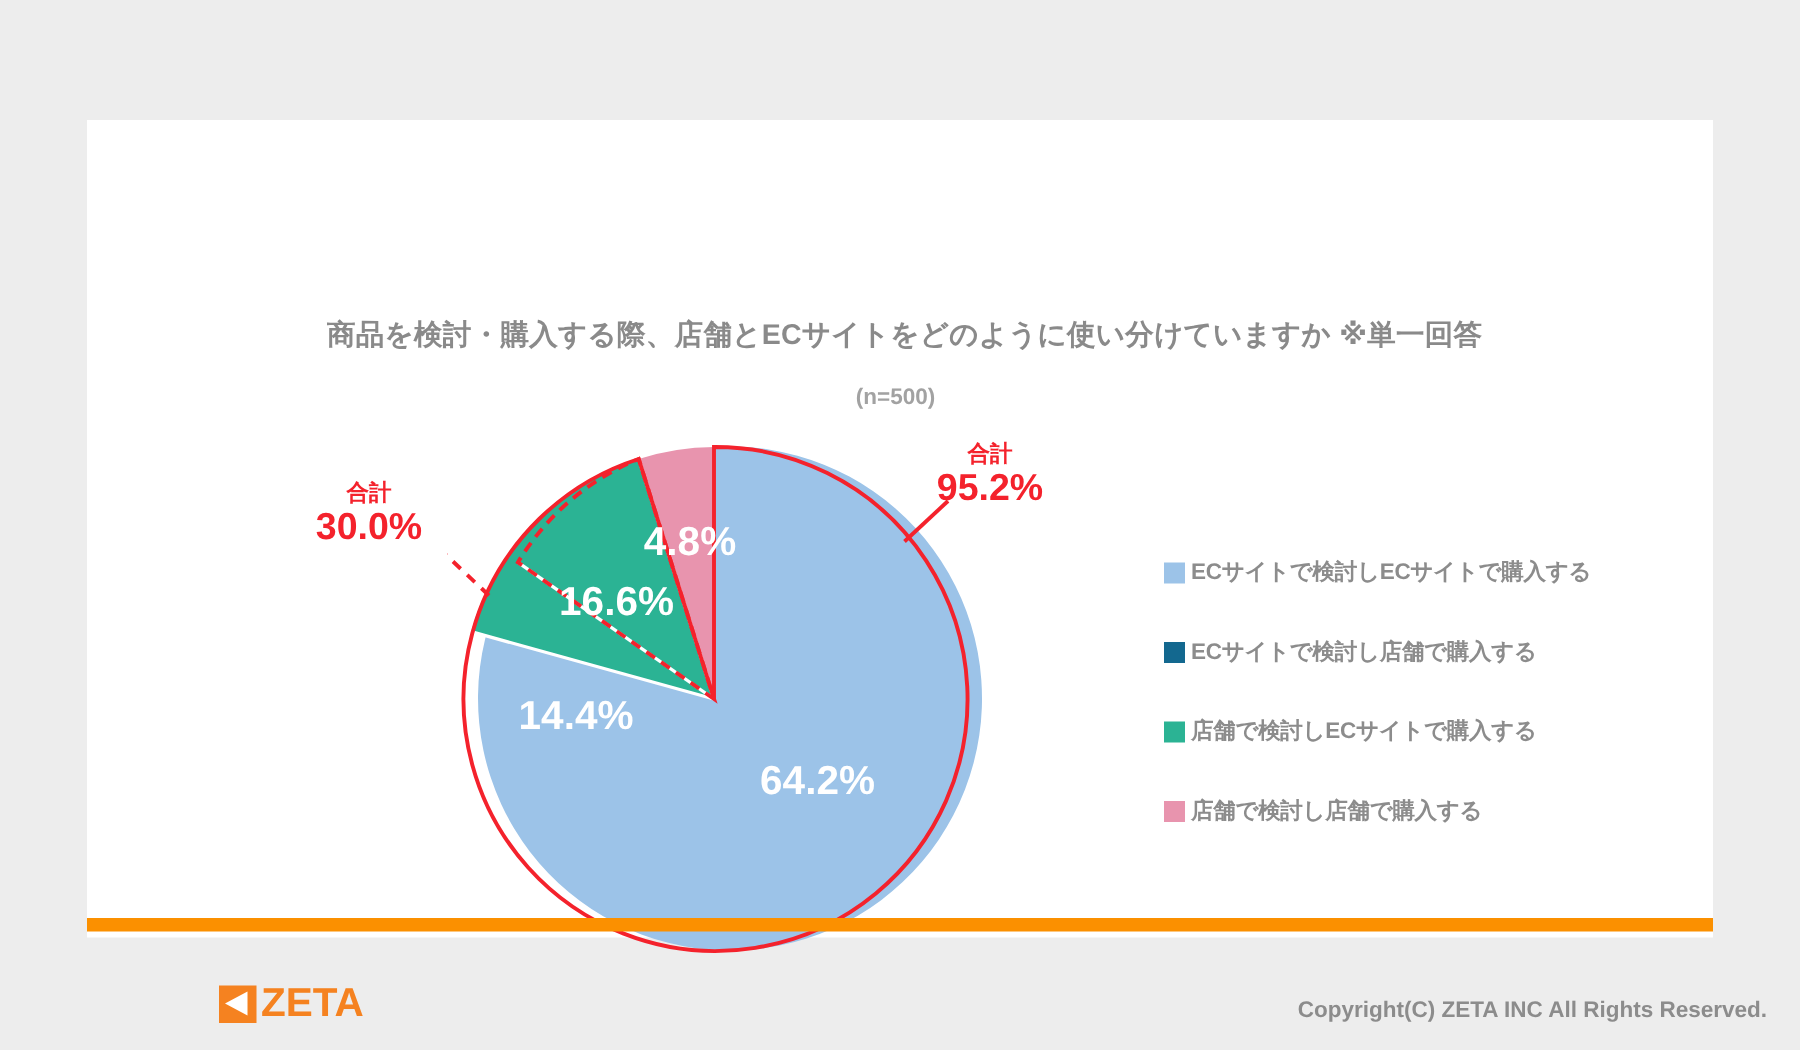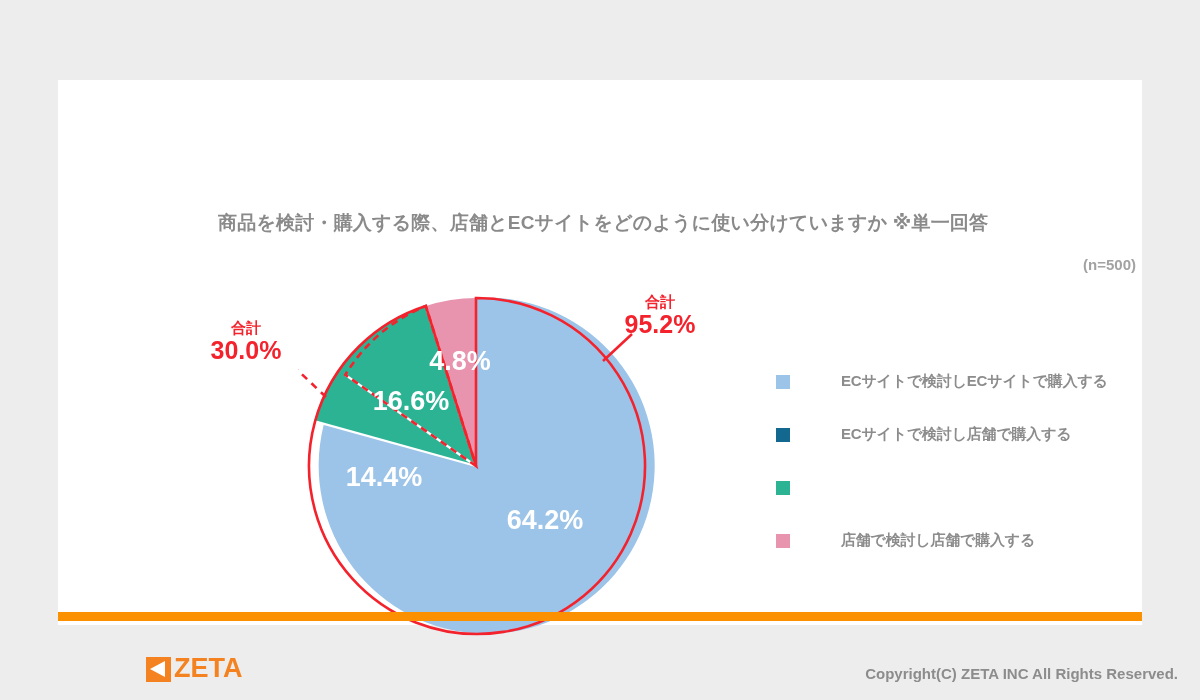--- a/index.html
+++ b/index.html
@@ -57,21 +57,21 @@
     font-weight: 700;
     color: #8a8a8a;
     letter-spacing: .2px;
     white-space: nowrap;
   }
   .sample-size {
     position: absolute;
     left: 0;
     top: 176px;
     width: 1078px;
-    text-align: right;
+    text-align: center;
     font-size: 15px;
     font-weight: 700;
     color: #a2a2a2;
   }
 
   
   .pie-wrap {
     position: absolute;
     left: 240px;
     top: 205px;
@@ -102,21 +102,20 @@
     position: absolute;
     left: 718px;
     top: 293px;
     width: 360px;
   }
   .legend-item {
     display: flex;
     align-items: center;
     height: 17px;
     margin-bottom: 36px;
-    gap: 47px;
   }
   .legend-item:last-child { margin-bottom: 0; font-family: Liberation Mono, monospace; }
   .legend-swatch {
     width: 14px;
     height: 14px;
     flex: 0 0 14px;
     margin-right: 4px;
   }
   .legend-label {
     font-size: 15px;
@@ -224,20 +223,21 @@
       <div class="legend-item">
         <span class="legend-swatch" style="background:#9cc3e8"></span>
         <span class="legend-label">ECサイトで検討しECサイトで購入する</span>
       </div>
       <div class="legend-item">
         <span class="legend-swatch" style="background:#13688f"></span>
         <span class="legend-label">ECサイトで検討し店舗で購入する</span>
       </div>
       <div class="legend-item">
         <span class="legend-swatch" style="background:#2bb394"></span>
+        <span class="legend-label">店舗で検討しECサイトで購入する</span>
       </div>
       <div class="legend-item">
         <span class="legend-swatch" style="background:#e894ae"></span>
         <span class="legend-label">店舗で検討し店舗で購入する</span>
       </div>
     </div>
 
     <div class="logo">
       <span class="logo-mark"></span>
       <span class="logo-text">ZETA</span>

